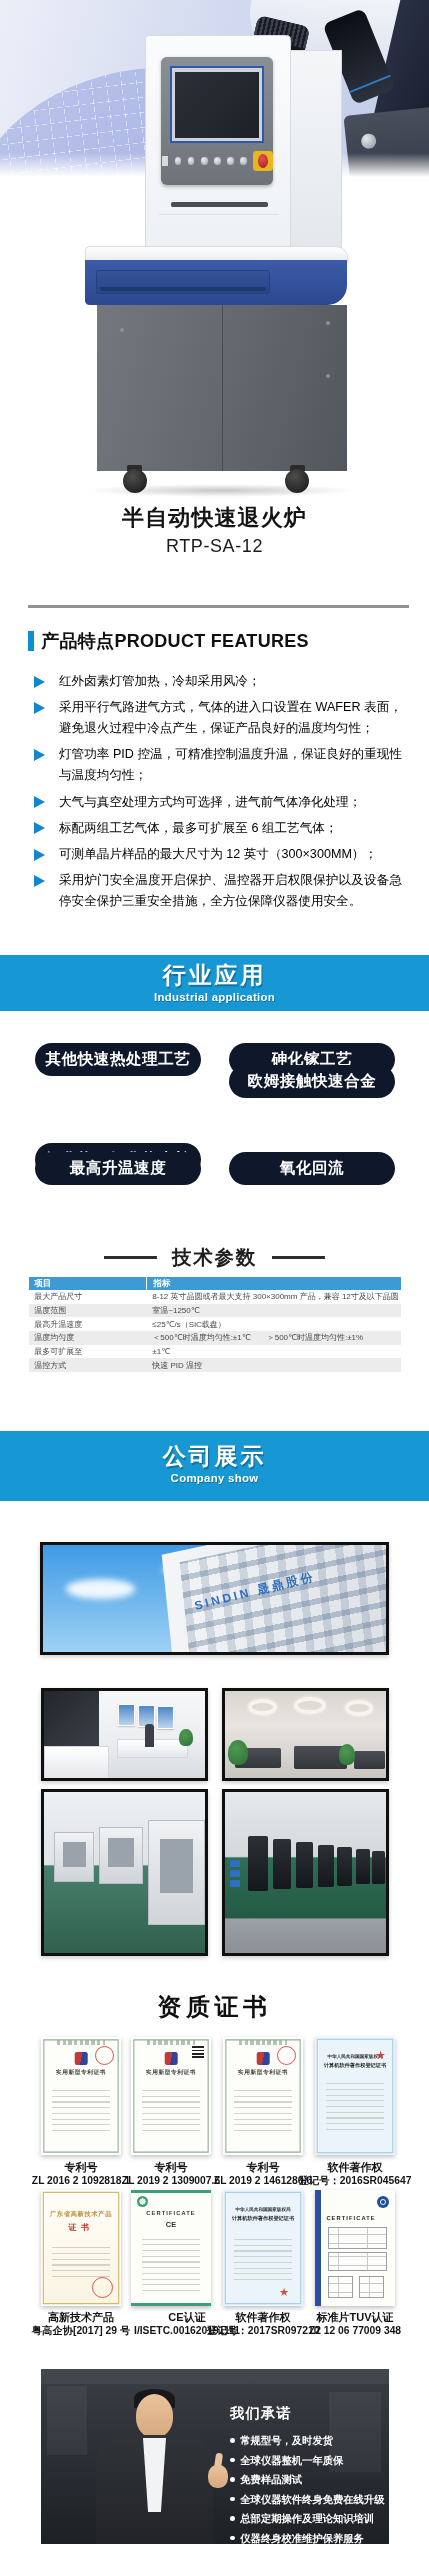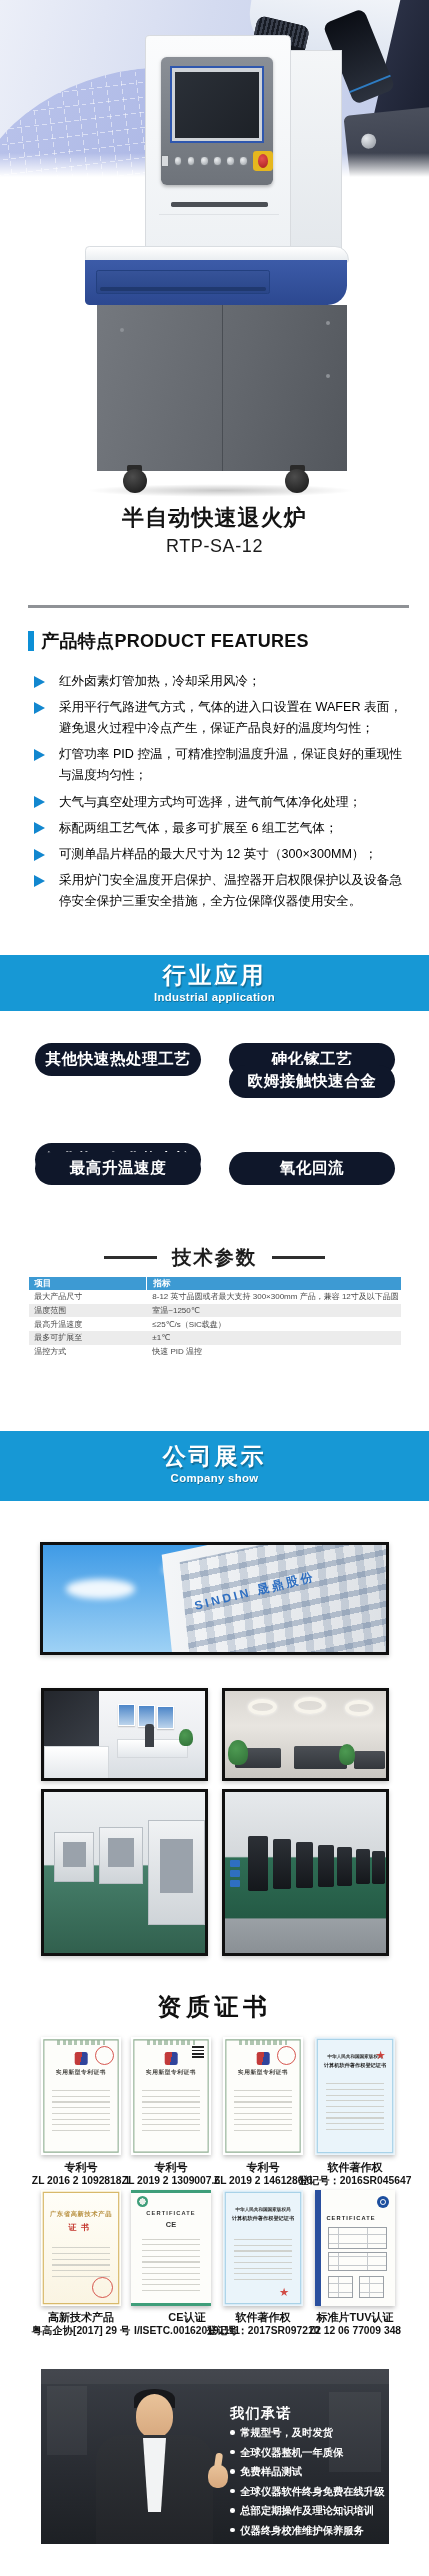--- a/index.html
+++ b/index.html
@@ -207,21 +207,21 @@
   .pr-hair{position:absolute;left:93px;top:19.5px;width:41px;height:19.5px;border-radius:50% 50% 0 0;background:#17181b;}
   .pr-suit{position:absolute;left:55px;top:66px;width:117px;height:114px;border-radius:26px 26px 0 0;
         background:linear-gradient(180deg,#303338,#212327);}
   .pr-shirt{position:absolute;left:102px;top:69px;width:23px;height:74px;background:#f2f3f4;
         clip-path:polygon(0 0,100% 0,78% 100%,22% 100%);}
   .pr-hand{position:absolute;left:167px;top:96px;width:19.5px;height:23px;border-radius:45%;
         background:linear-gradient(#e9c39a,#d7a87e);}
   .pr-thumb{position:absolute;left:174px;top:84px;width:6.9px;height:16px;border-radius:3.4px;
         background:#e9c39a;transform:rotate(8deg);}
   .pr-text{position:absolute;left:189px;top:35px;width:152px;color:#fff;}
-  .pr-heading{font-size:14.3px;font-weight:700;letter-spacing:1.1px;}
+  .pr-heading{font-size:14.3px;font-weight:700;letter-spacing:1.1px;margin-bottom:8px;}
   .pr-item{position:relative;padding-left:10.3px;font-size:10.3px;font-weight:600;line-height:19.5px;white-space:nowrap;}
   .pr-dot{position:absolute;left:0;top:7.4px;width:4.6px;height:4.6px;border-radius:50%;background:#fff;}
 </style>
 </head>
 <body>
 
 <div class="page">
 
   <div class="hero">
     <div class="hero-bg">
@@ -330,20 +330,24 @@
           <div class="c1">最大产品尺寸</div>
           <div class="c2">8-12 英寸晶圆或者最大支持 300×300mm 产品，兼容 12寸及以下晶圆</div>
         </div>
       <div class="spec-row">
           <div class="c1">温度范围</div>
           <div class="c2">室温~1250℃</div>
         </div>
       <div class="spec-row">
           <div class="c1">最高升温速度</div>
           <div class="c2">≤25℃/s（SiC载盘）</div>
+        </div>
+      <div class="spec-row">
+          <div class="c1">温度均匀度</div>
+          <div class="c2">＜500℃时温度均匀性:±1℃　　＞500℃时温度均匀性:±1%</div>
         </div>
       <div class="spec-row">
           <div class="c1">最多可扩展至</div>
           <div class="c2">±1℃</div>
         </div>
       <div class="spec-row">
           <div class="c1">温控方式</div>
           <div class="c2">快速 PID 温控</div>
         </div>
     </div>

